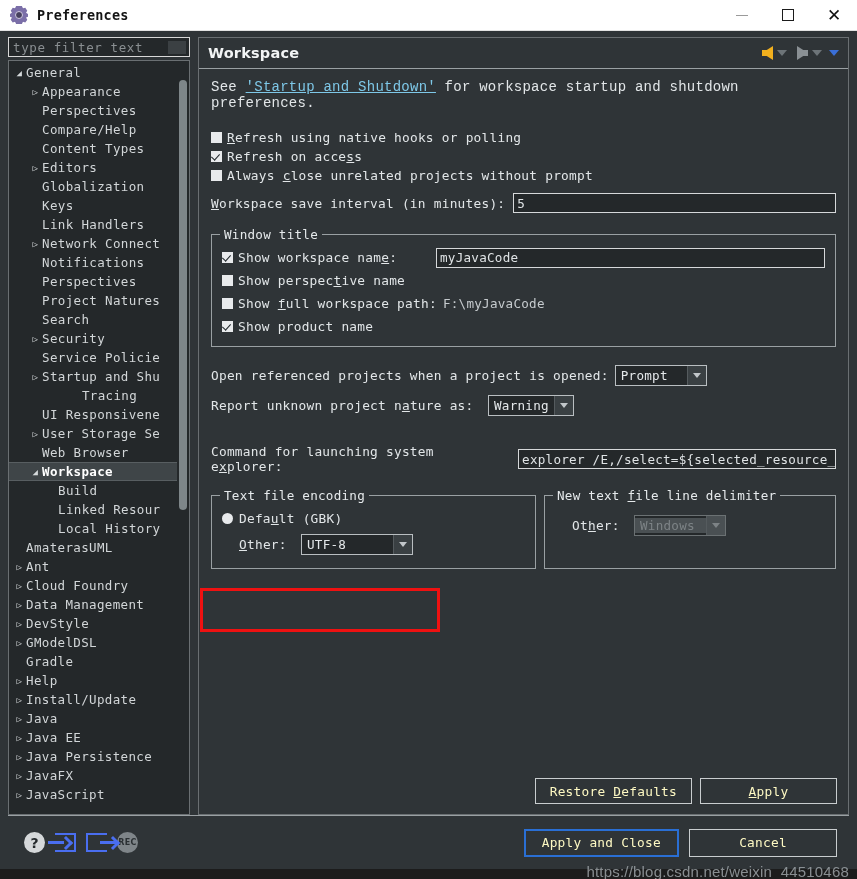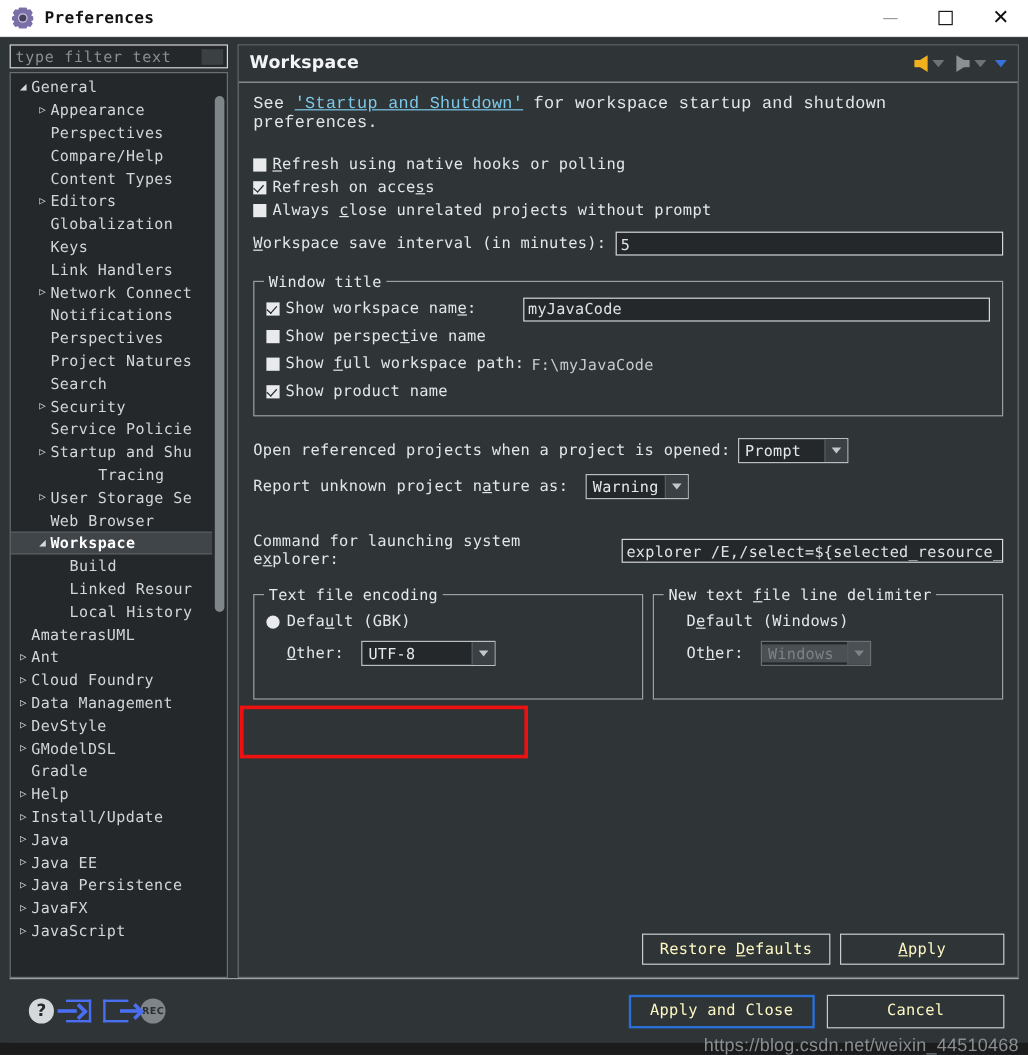--- a/index.html
+++ b/index.html
@@ -594,20 +594,24 @@
               <span class="tw none"></span>
               <span>Service Policie</span>
             </div>
             <div class="tree-item" style="padding-left: 20px;">
               <span class="tw exp">▷</span>
               <span>Startup and Shu</span>
             </div>
             <div class="tree-item" style="padding-left: 20px; justify-content: center;">
               <span class="tw none"></span>
               <span>Tracing</span>
+            </div>
+            <div class="tree-item" style="padding-left: 20px;">
+              <span class="tw none"></span>
+              <span>UI Responsivene</span>
             </div>
             <div class="tree-item" style="padding-left: 20px;">
               <span class="tw exp">▷</span>
               <span>User Storage Se</span>
             </div>
             <div class="tree-item" style="padding-left: 20px;">
               <span class="tw none"></span>
               <span>Web Browser</span>
             </div>
             <div class="tree-item selected" style="padding-left: 20px;">
@@ -785,26 +789,22 @@
               <span style="min-width:62px"><span class="u">O</span>ther:</span>
               <div class="combo" style="width:112px;">
                 <div class="cval">UTF-8</div>
                 <div class="cbtn">
                     <div class="chev"></div>
                   </div>
               </div>
             </div>
           </div>
 
-          <div class="group" style="flex:1 1 auto; padding-bottom:28px;">
+          <div class="group" style="flex:1 1 auto; padding-bottom:14px;">
             <div class="legend">New text <span class="u">f</span>ile line delimiter</div>
-            <div class="radiorow">
-              <div class="radio off"></div>
-              <span>D<span class="u">e</span>fault (Windows)</span>
-            </div>
             <div class="radiorow" style="margin-top:7px;">
               <div class="radio off"></div>
               <span style="min-width:62px">Ot<span class="u">h</span>er:</span>
               <div class="combo disabled" style="width:92px;">
                 <div class="cval">Windows</div>
                 <div class="cbtn">
                     <div class="chev"></div>
                   </div>
               </div>
             </div>

